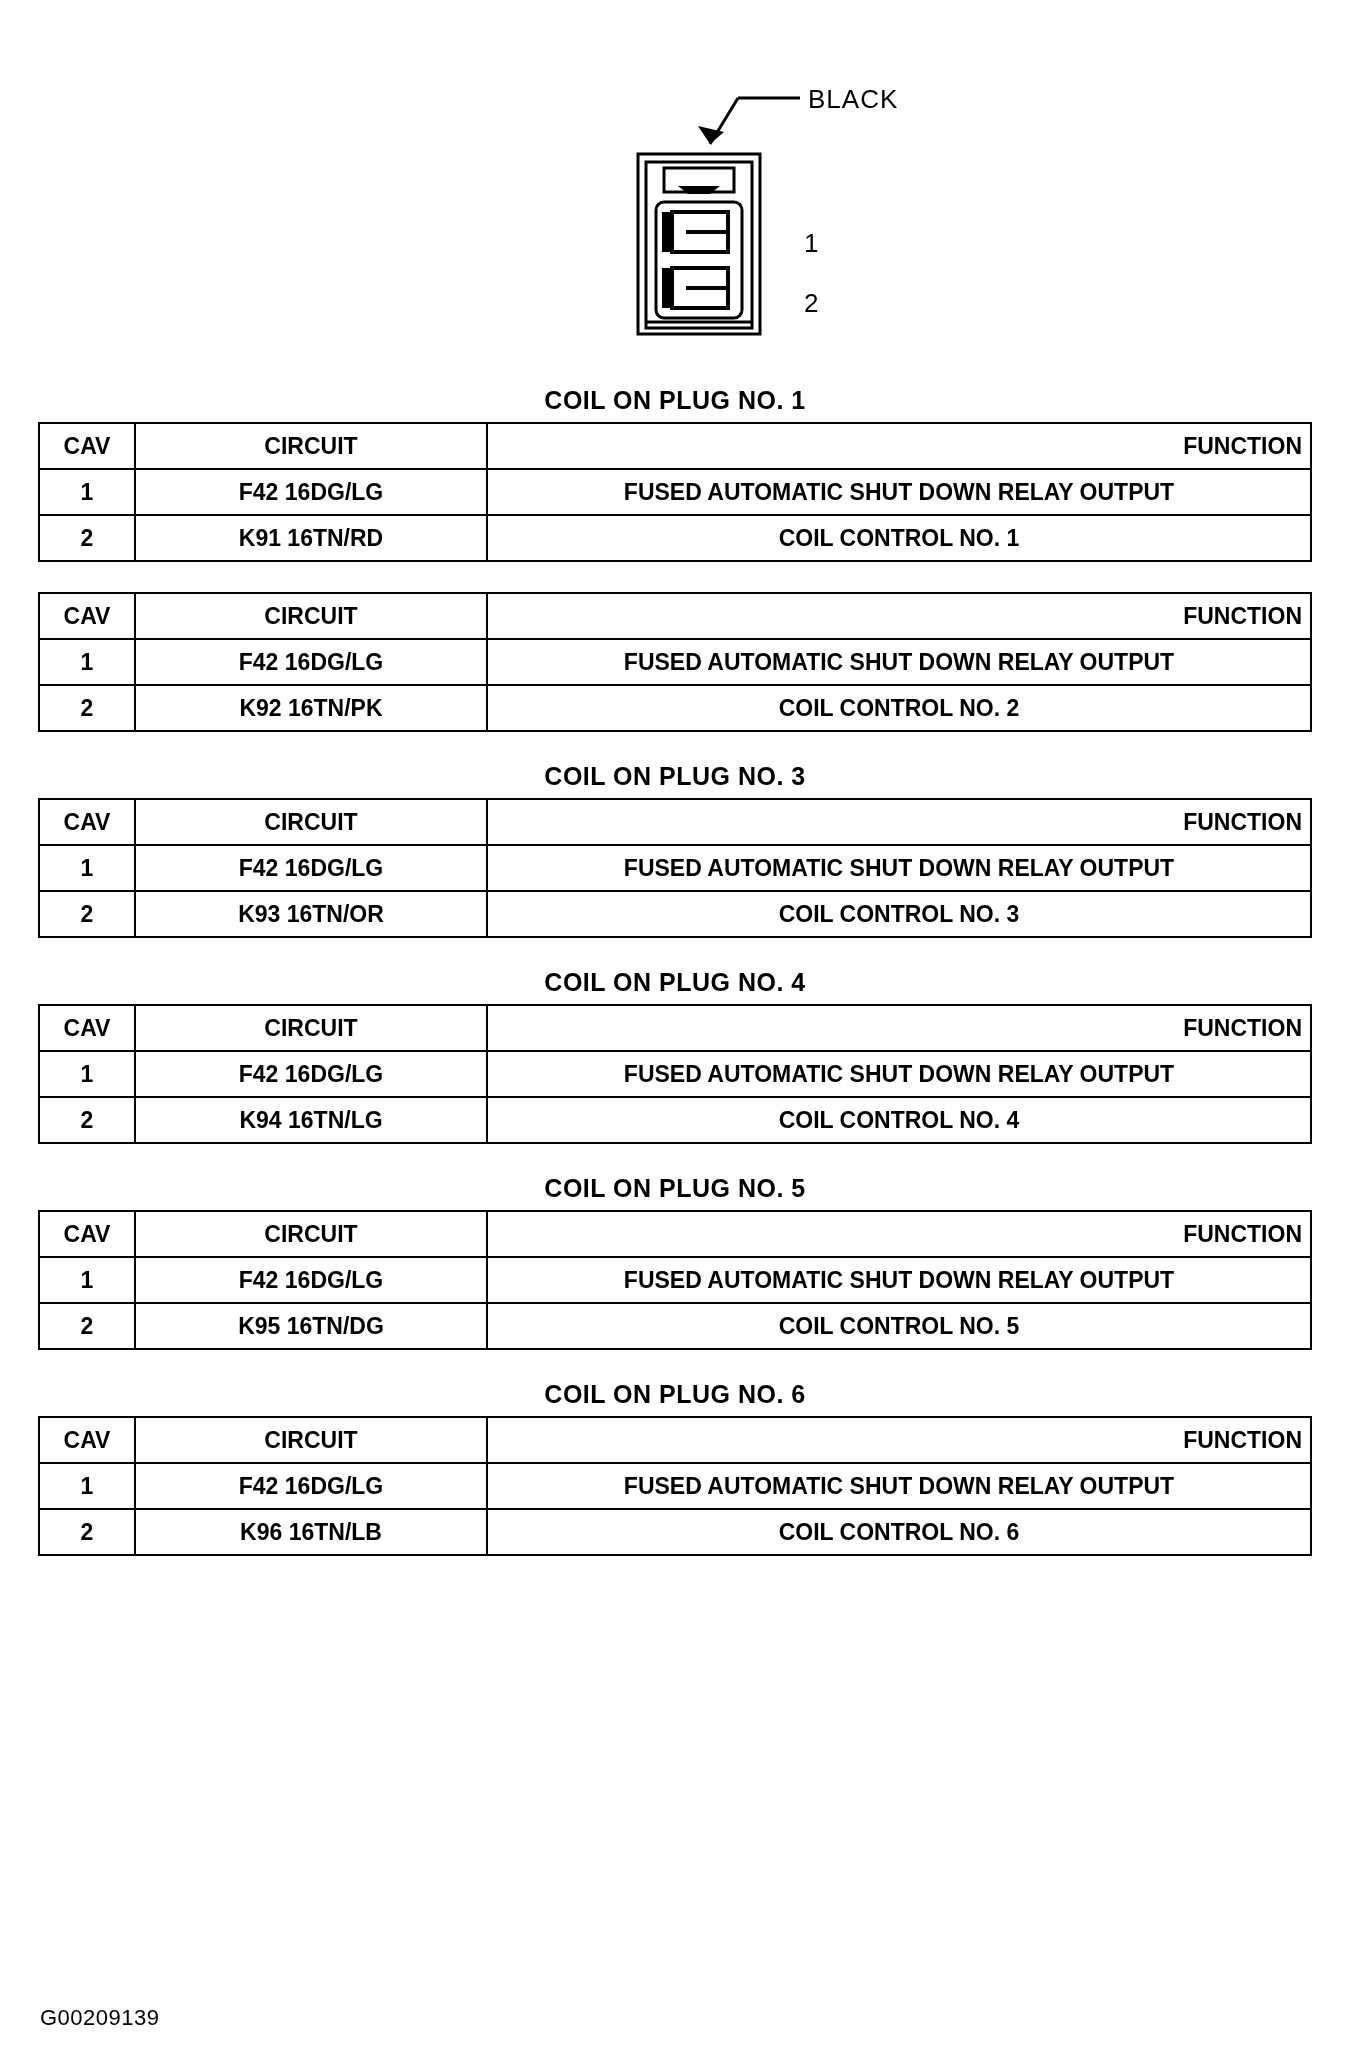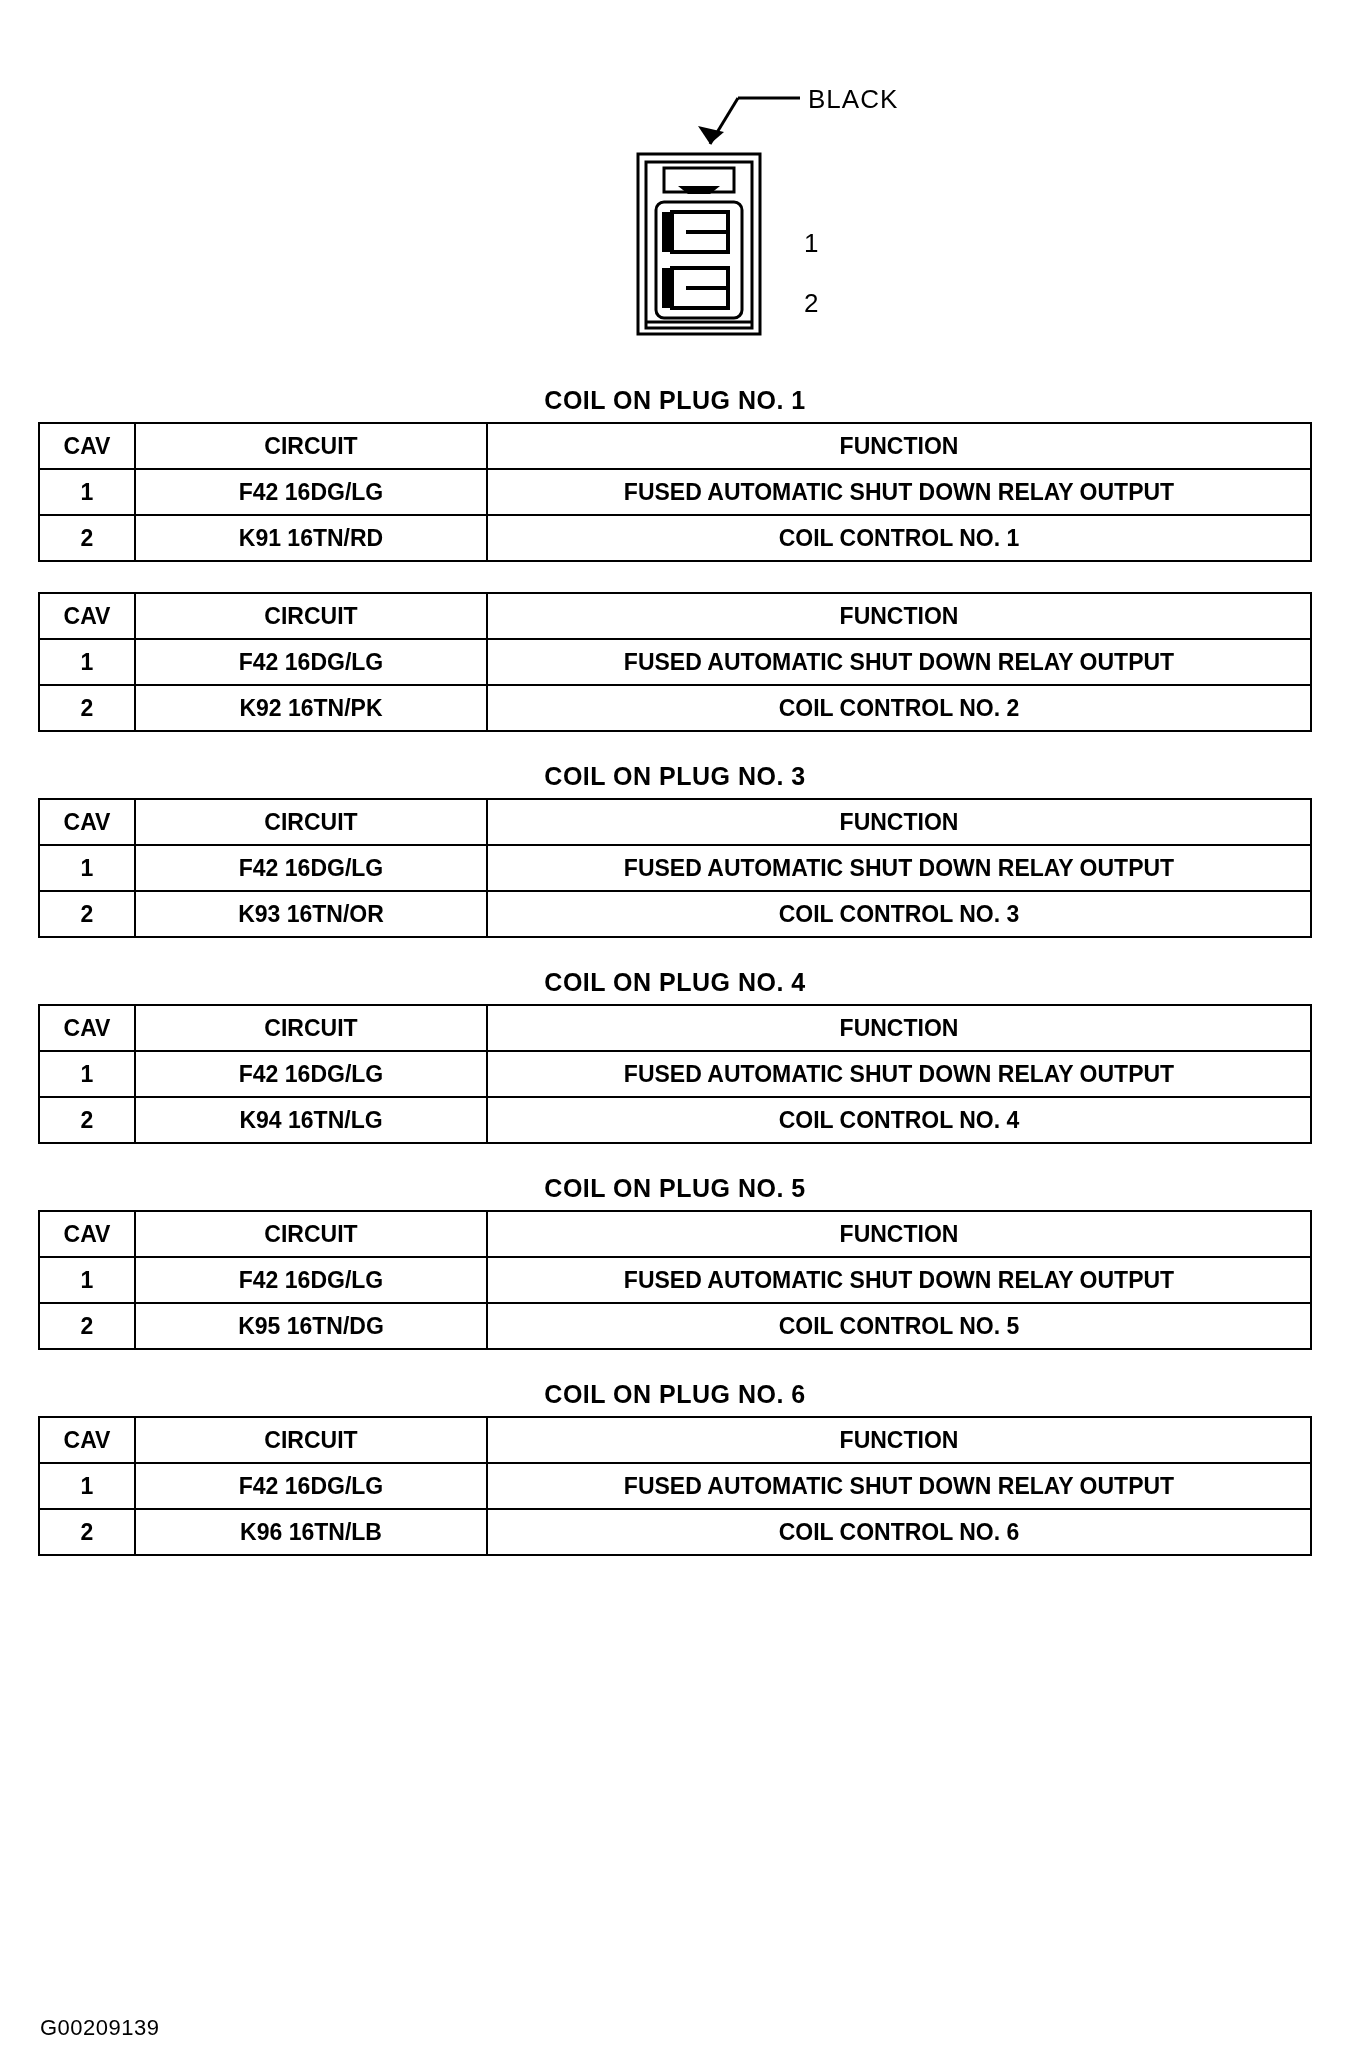--- a/index.html
+++ b/index.html
@@ -87,27 +87,27 @@
     font-family: "Liberation Sans", sans-serif;
     white-space: nowrap;
     overflow: hidden;
   }
   col.c-cav { width: 96px; }
   col.c-circ { width: 352px; }
   col.c-func { width: auto; }
 
   th.h-cav, td.d-cav { text-align: center; }
   th.h-circ { text-align: center; }
-  th.h-func { text-align: center; }
+  th.h-func { text-align: right; }
   td.d-circ, td.d-func { text-align: center; padding-left: 12px; }
 
   .footer-code {
     position: absolute;
     left: 40px;
-    bottom: 22px;
+    bottom: 32px;
     font-size: 22px;
     letter-spacing: 0.5px;
     font-family: "Liberation Sans", sans-serif;
   }
 </style>
 </head>
 <body>
 
 <div class="page">
 

